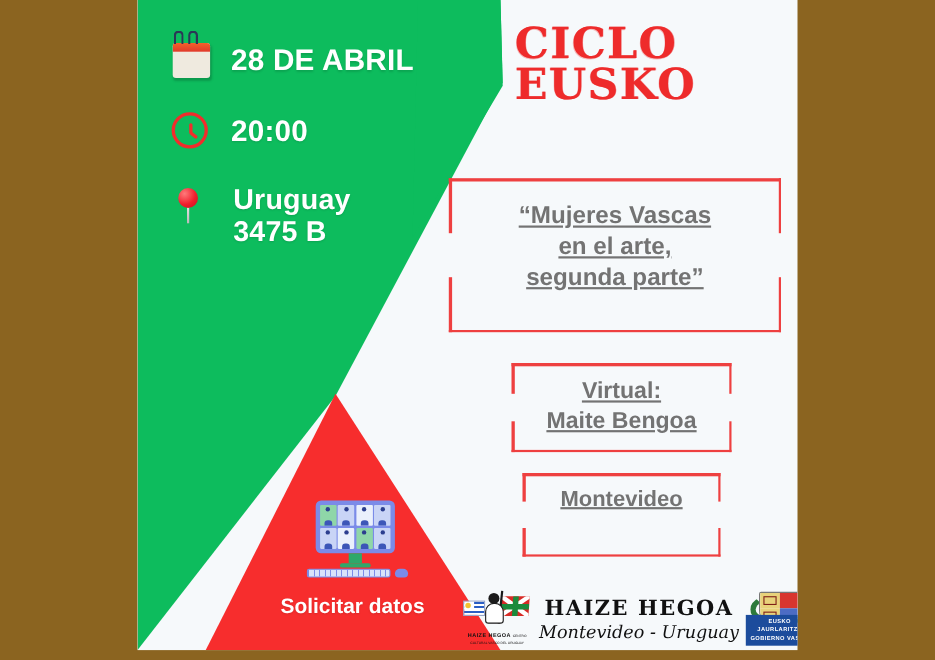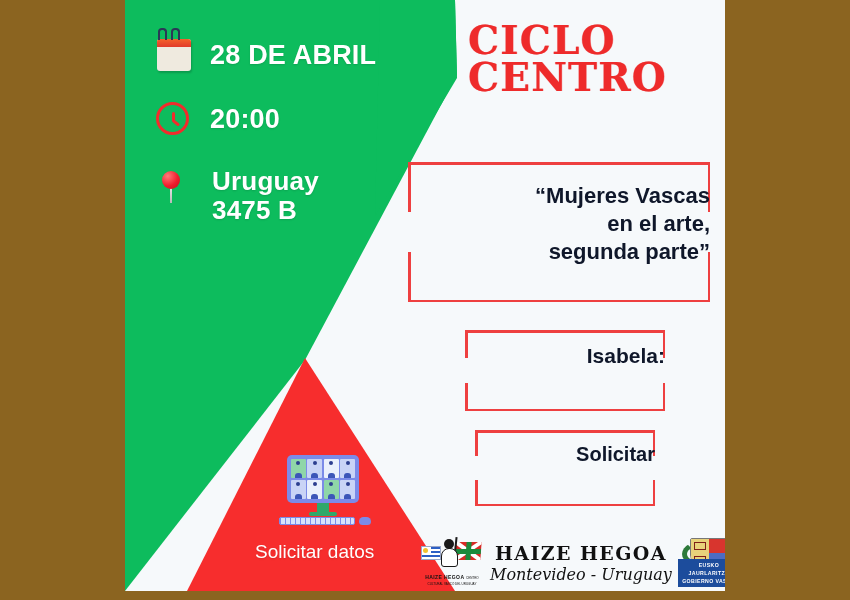--- a/index.html
+++ b/index.html
@@ -148,24 +148,25 @@
   .bside.bottom { bottom: 0; }
   .bside.lt, .bside.lb, .bside.rt, .bside.rb { width: 2.5px; }
   .bside.lt { left: 0; top: 0; }
   .bside.lb { left: 0; bottom: 0; }
   .bside.rt { right: 0; top: 0; }
   .bside.rb { right: 0; bottom: 0; }
 
   .box-text {
     position: absolute;
     left: 0; right: 0;
-    text-align: right;
-    color: #0f172a;
+    text-align: center;
+    color: #737373;
     font-weight: bold;
     line-height: 1.28;
+    text-decoration: underline;
   }
 
   #quote-box { left: 283px; top: 162px; width: 302px; height: 140px; }
   #quote-box .bside.lt, #quote-box .bside.rt { height: 50px; }
   #quote-box .bside.lb, #quote-box .bside.rb { height: 50px; }
   #quote-text { top: 20px; font-size: 22px; }
 
   #expone-box { left: 340px; top: 330px; width: 200px; height: 81px; }
   #expone-box .bside.lt, #expone-box .bside.rt { height: 28px; }
   #expone-box .bside.lb, #expone-box .bside.rb { height: 28px; }
@@ -256,21 +257,21 @@
     background: #7B8BE8;
     border-radius: 5px 5px 4px 4px;
   }
 
   #solicitar {
     position: absolute;
     left: 130px;
     top: 541px;
     color: #FFFFFF;
     font-size: 19px;
-    font-weight: normal;
+    font-weight: bold;
     text-shadow: 0 1px 2px rgba(0,0,0,0.12);
     white-space: nowrap;
   }
 
   
   #footer {
     position: absolute;
     left: 295px;
     top: 534px;
     width: 300px;
@@ -487,21 +488,21 @@
         <span class="pin-head"></span>
       </span>
       <span class="info-text" id="place-text">
         <div>Uruguay</div>
         <div>3475 B</div>
       </span>
     </div>
 
     <div id="headline">
       <div>CICLO</div>
-      <div>CENTRO</div>
+      <div>EUSKO</div>
     </div>
 
     <div class="bracket-box" id="quote-box">
       <span class="bside top"></span>
       <span class="bside bottom"></span>
       <span class="bside lt"></span>
       <span class="bside lb"></span>
       <span class="bside rt"></span>
       <span class="bside rb"></span>
       <div class="box-text" id="quote-text">
@@ -512,33 +513,34 @@
     </div>
 
     <div class="bracket-box" id="expone-box">
       <span class="bside top"></span>
       <span class="bside bottom"></span>
       <span class="bside lt"></span>
       <span class="bside lb"></span>
       <span class="bside rt"></span>
       <span class="bside rb"></span>
       <div class="box-text" id="expone-text">
-        <div>Isabela:</div>
+        <div>Virtual:</div>
+        <div>Maite Bengoa</div>
       </div>
     </div>
 
     <div class="bracket-box" id="modo-box">
       <span class="bside top"></span>
       <span class="bside bottom"></span>
       <span class="bside lt"></span>
       <span class="bside lb"></span>
       <span class="bside rt"></span>
       <span class="bside rb"></span>
       <div class="box-text" id="modo-text">
-        <div>Solicitar</div>
+        <div>Montevideo</div>
       </div>
     </div>
 
     <div id="computer">
       <div class="monitor">
         <div class="screen-grid">
           <span class="cellv g"></span>
           <span class="cellv"></span>
           <span class="cellv w"></span>
           <span class="cellv"></span>

